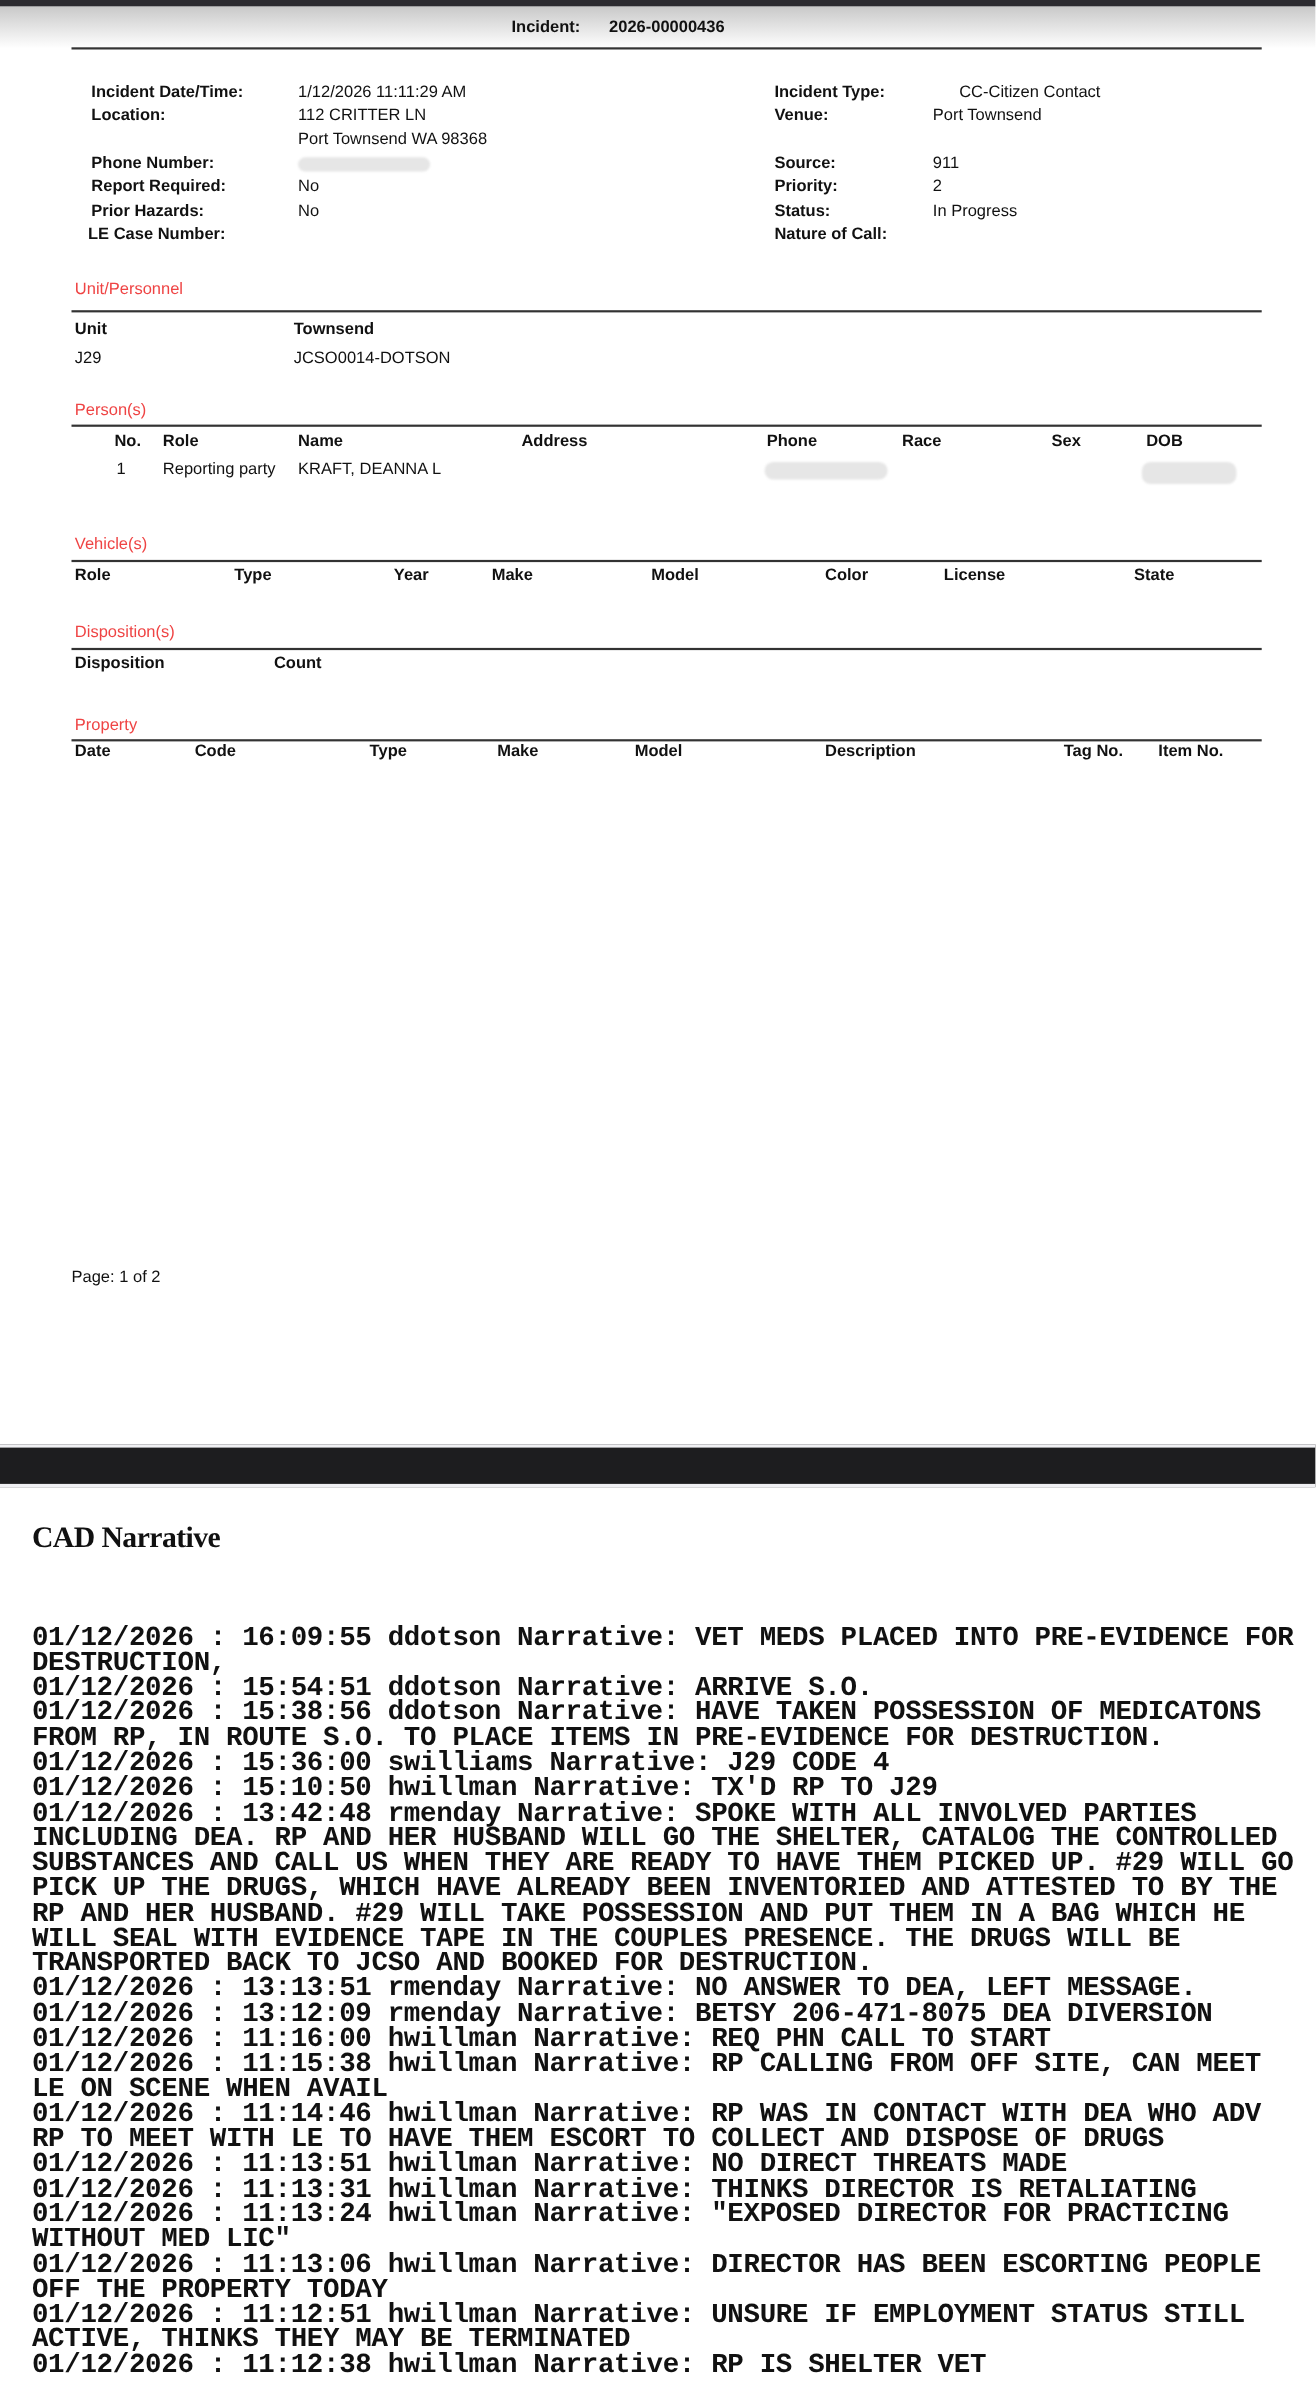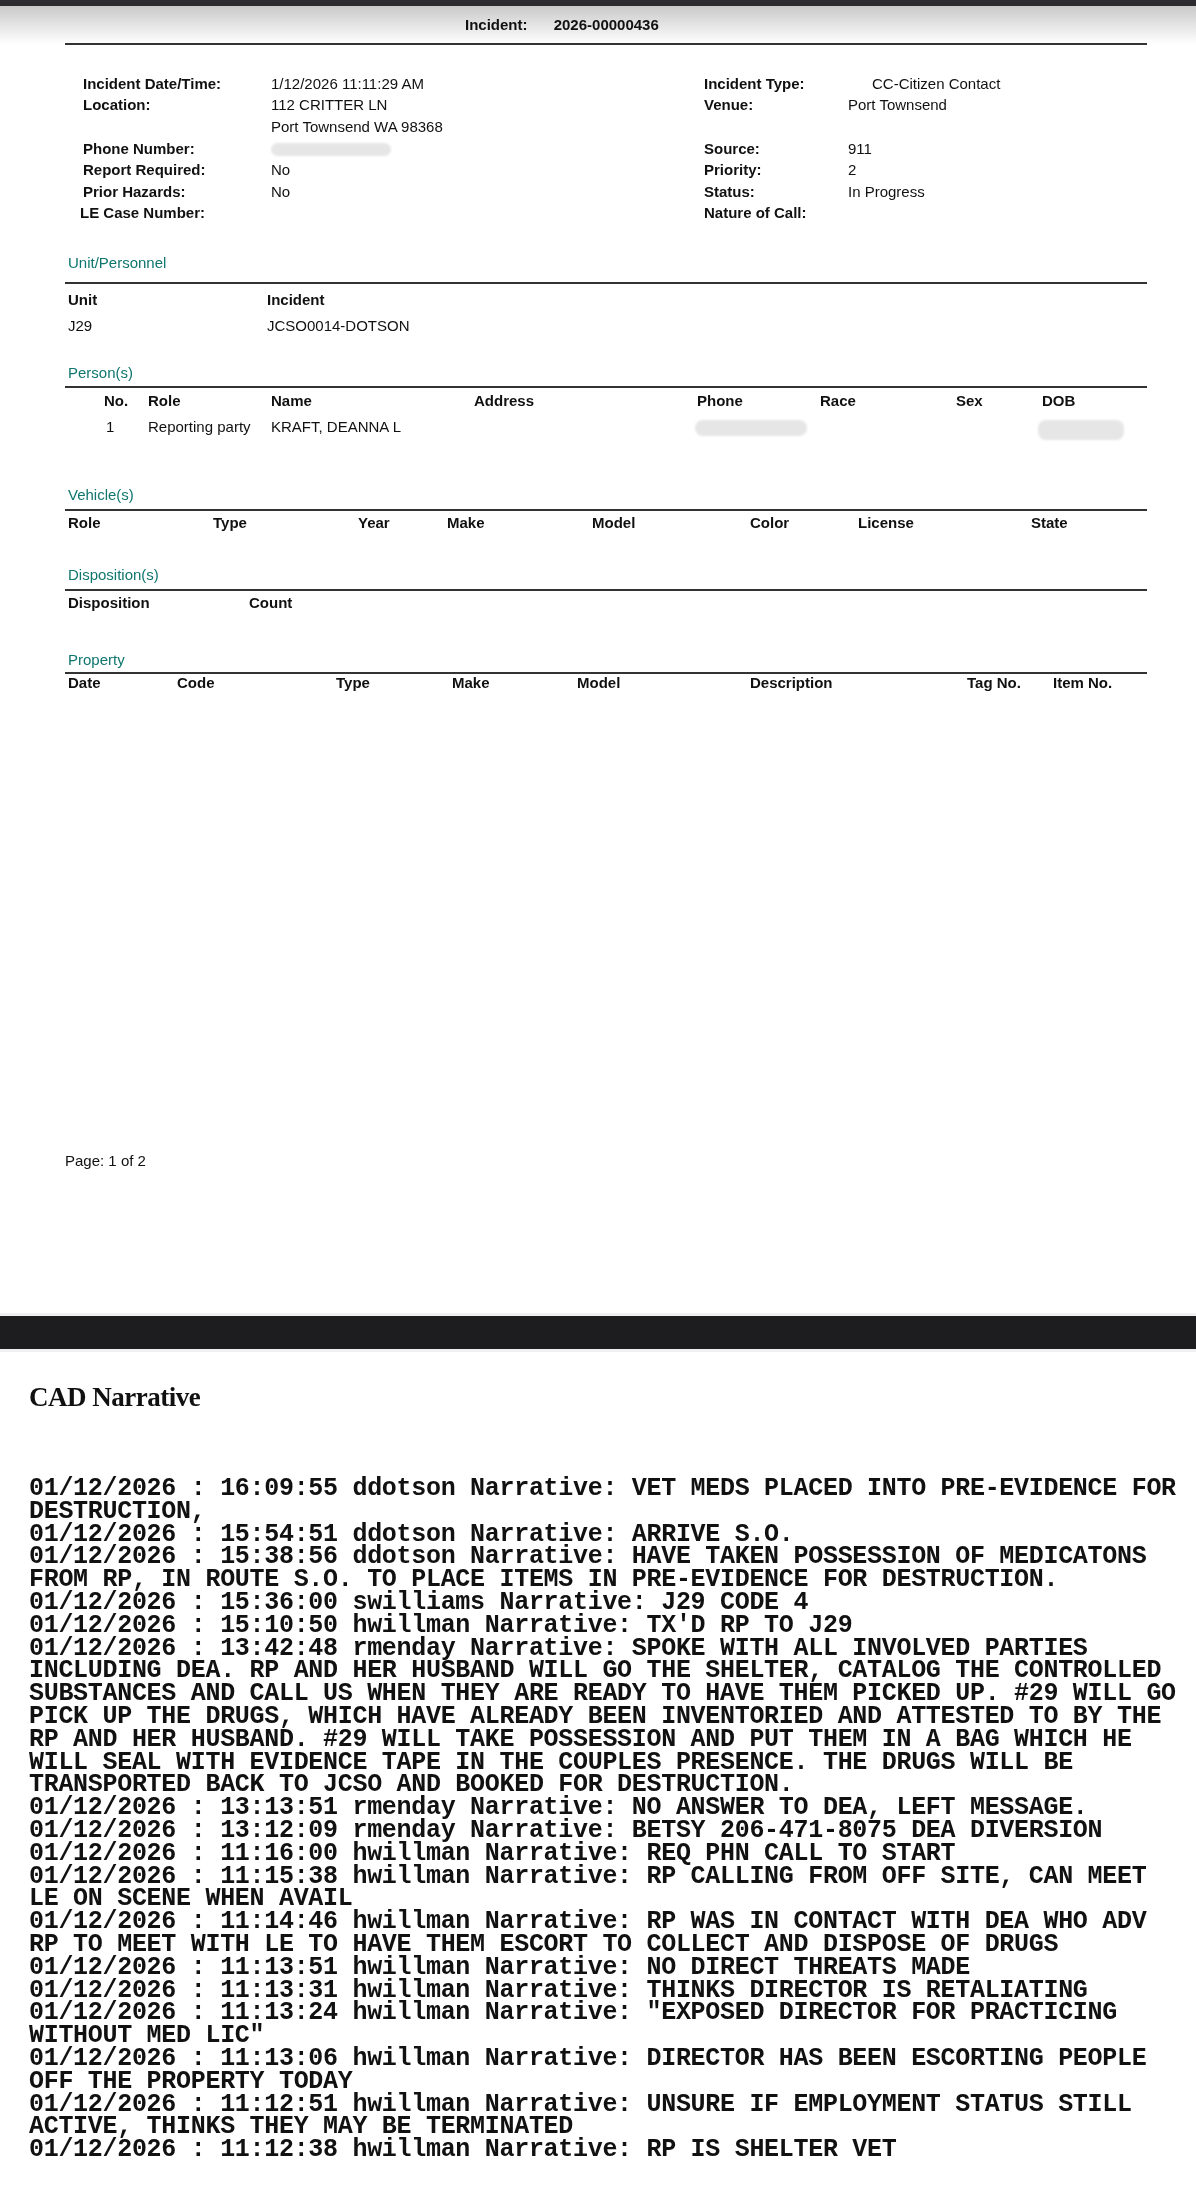--- a/index.html
+++ b/index.html
@@ -10,21 +10,21 @@
   .incident-title { position: absolute; top: 16px; left: 465px; font-size: 15px; font-weight: bold; color: #111; }
   .incident-title .lbl { margin-right: 22px; }
   .hr-thick { position: absolute; left: 65px; width: 1082px; height: 0; border-top: 2px solid #333; }
 
   .page1 { position: absolute; left: 0; top: 0; width: 1196px; height: 1310px; }
 
   .kv { position: absolute; font-size: 15px; line-height: 21.5px; }
   .kv .k { font-weight: bold; position: absolute; white-space: nowrap; }
   .kv .v { position: absolute; white-space: nowrap; }
 
-  .section-title { position: absolute; font-size: 15px; color: #0f766e; }
+  .section-title { position: absolute; font-size: 15px; color: #ef4444; }
   .hdr { position: absolute; font-size: 15px; font-weight: bold; white-space: nowrap; }
   .cell { position: absolute; font-size: 15px; white-space: nowrap; }
   .redact { position: absolute; background: #e6e6e6; border-radius: 8px; filter: blur(1px); }
 
   .page-footer { position: absolute; left: 65px; top: 1152px; font-size: 15px; }
 
   .divider-bar { position: absolute; left: 0; top: 1313px; width: 1196px; height: 33px; background: #1d1d1f; border-top: 3px solid #f0f0f3; border-bottom: 3px solid #f0f0f3; }
 
   .cad-title { position: absolute; left: 29px; top: 1382px; font-family: "Liberation Serif", serif; font-weight: bold; font-size: 27px; letter-spacing: -0.5px; }
   .narrative { position: absolute; left: 29px; top: 1478px; width: 1160px; font-family: Liberation Mono, monospace; font-weight: bold; font-size: 25px; line-height: 22.8px; letter-spacing: -0.3px; }
@@ -69,21 +69,21 @@
     <span class="v" style="left:848px; top:159px;">2</span>
     <span class="k" style="left:704px; top:181px;">Status:</span>
     <span class="v" style="left:848px; top:181px;">In Progress</span>
     <span class="k" style="left:704px; top:202px;">Nature of Call:</span>
   </div>
 
   <div>
     <span class="section-title" style="left:68px; top:254px;">Unit/Personnel</span>
     <div class="hr-thick" style="top:282px;"></div>
     <span class="hdr" style="left:68px; top:291px;">Unit</span>
-    <span class="hdr" style="left:267px; top:291px;">Incident</span>
+    <span class="hdr" style="left:267px; top:291px;">Townsend</span>
     <span class="cell" style="left:68px; top:317px;">J29</span>
     <span class="cell" style="left:267px; top:317px;">JCSO0014-DOTSON</span>
   </div>
 
   <div>
     <span class="section-title" style="left:68px; top:364px;">Person(s)</span>
     <div class="hr-thick" style="top:386px;"></div>
     <span class="hdr" style="left:104px; top:392px;">No.</span>
     <span class="hdr" style="left:148px; top:392px;">Role</span>
     <span class="hdr" style="left:271px; top:392px;">Name</span>

